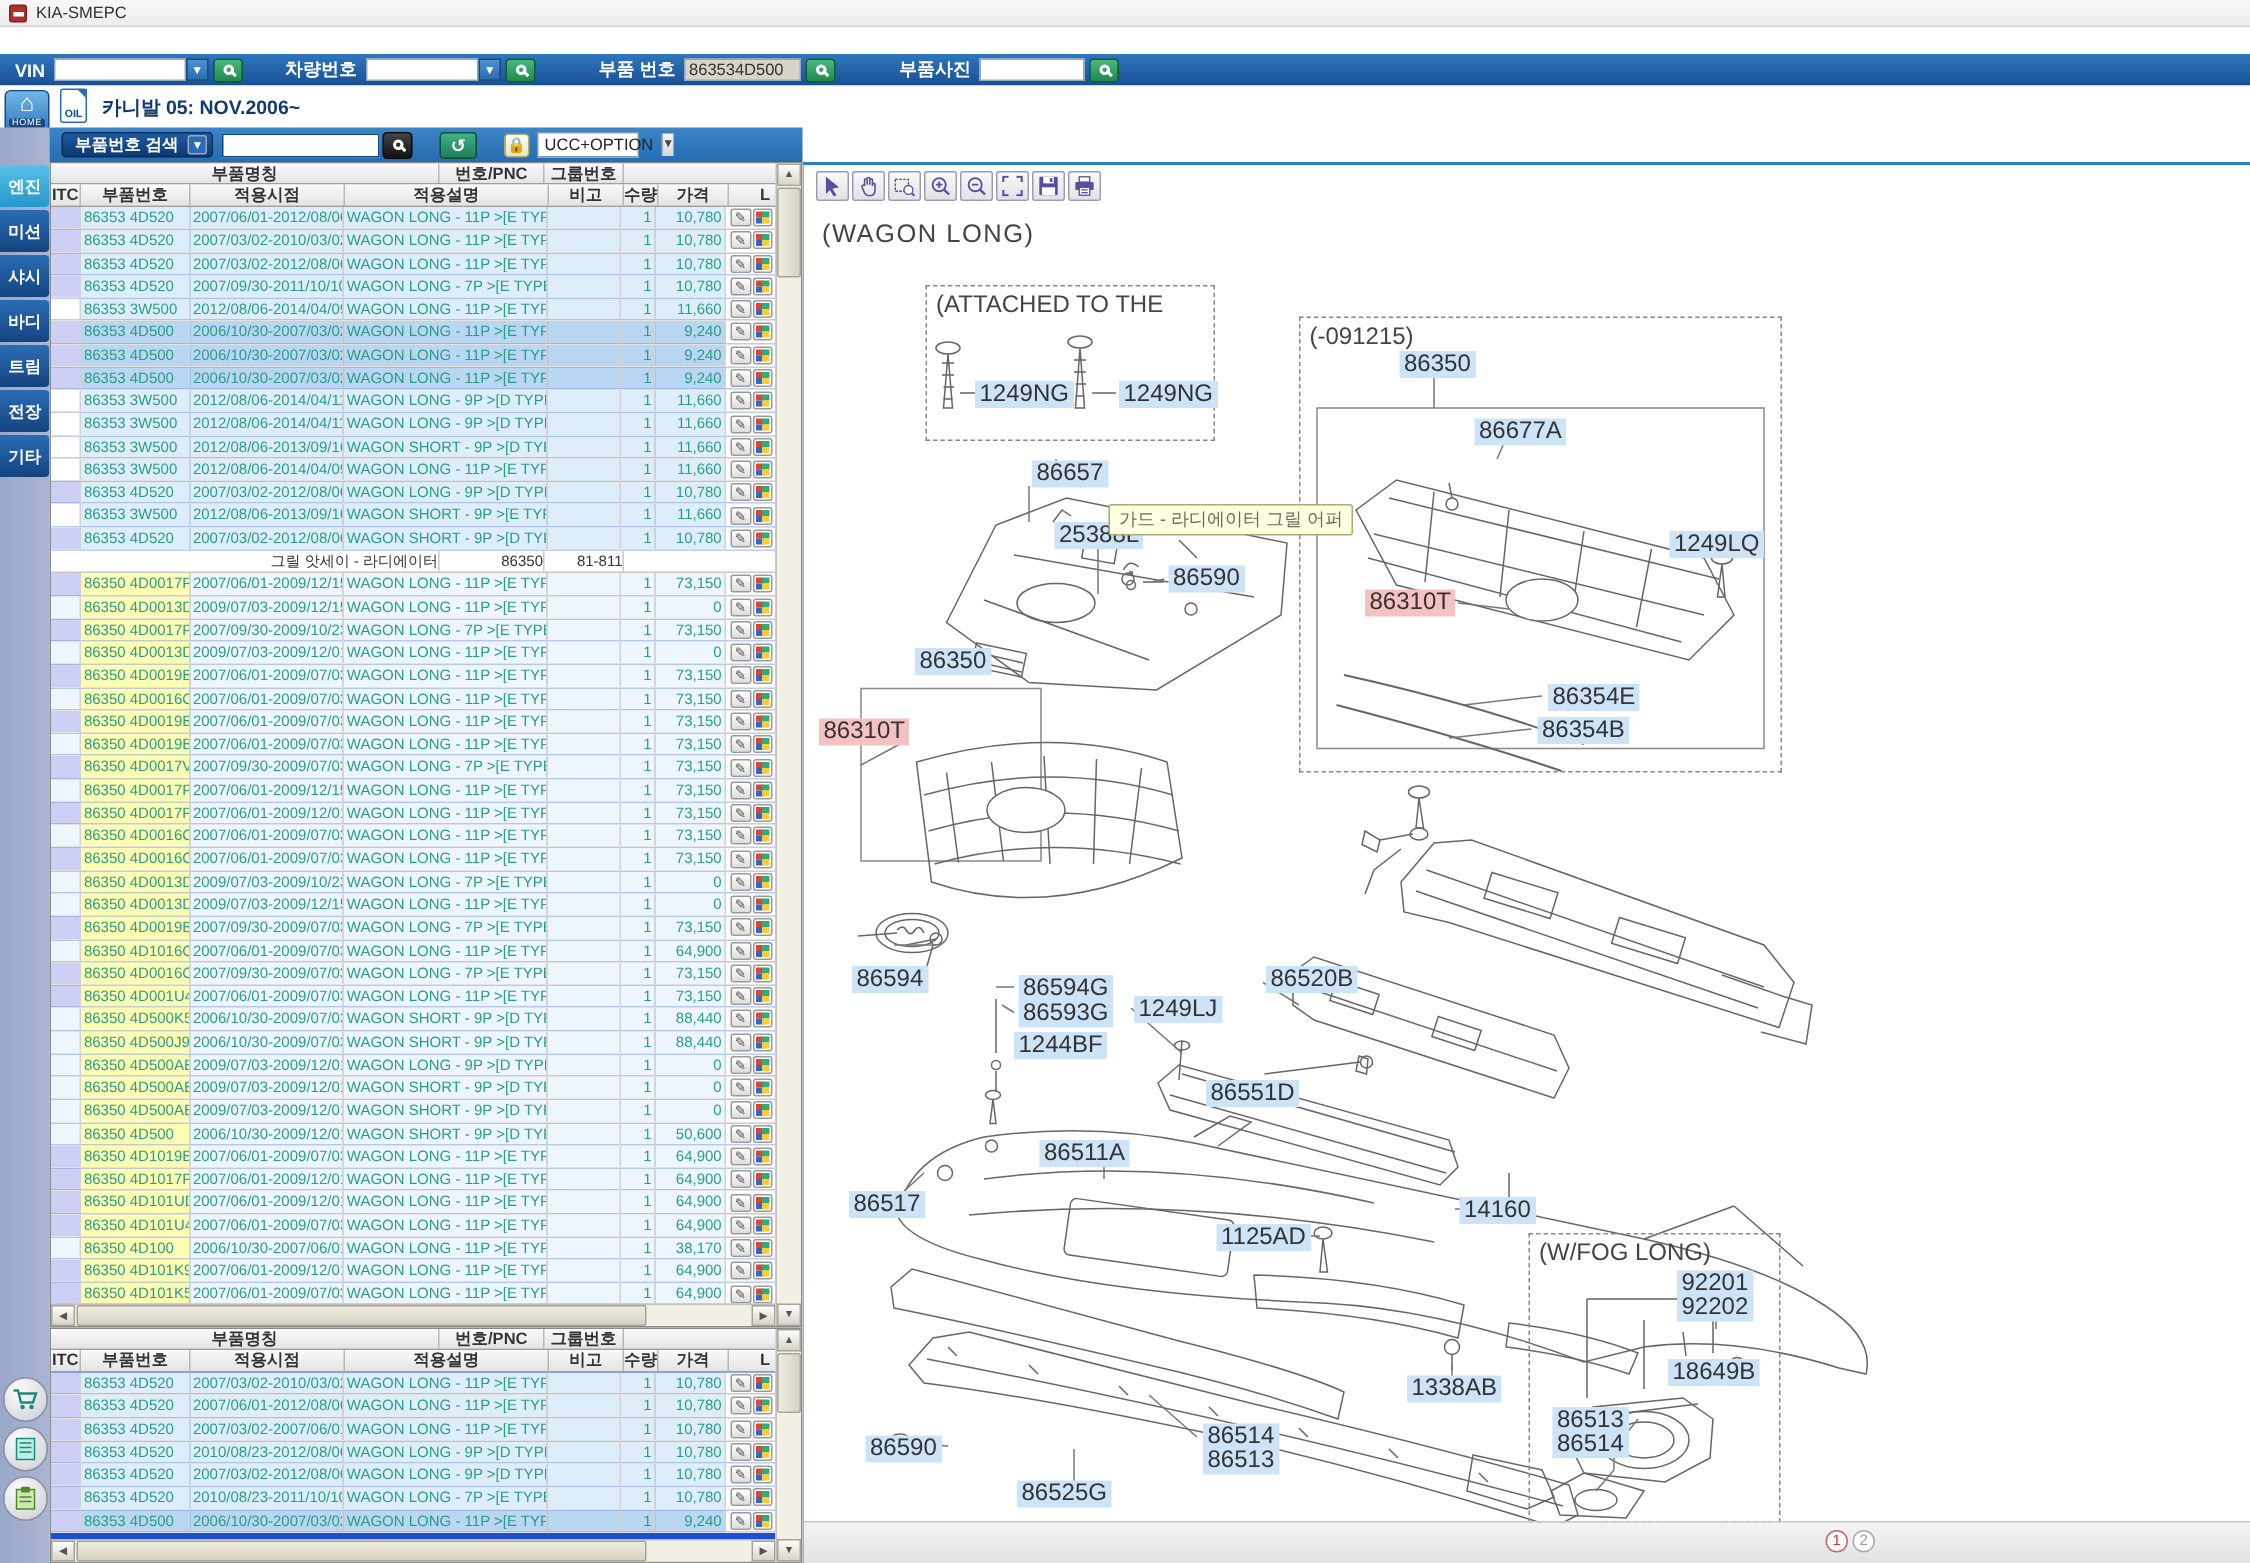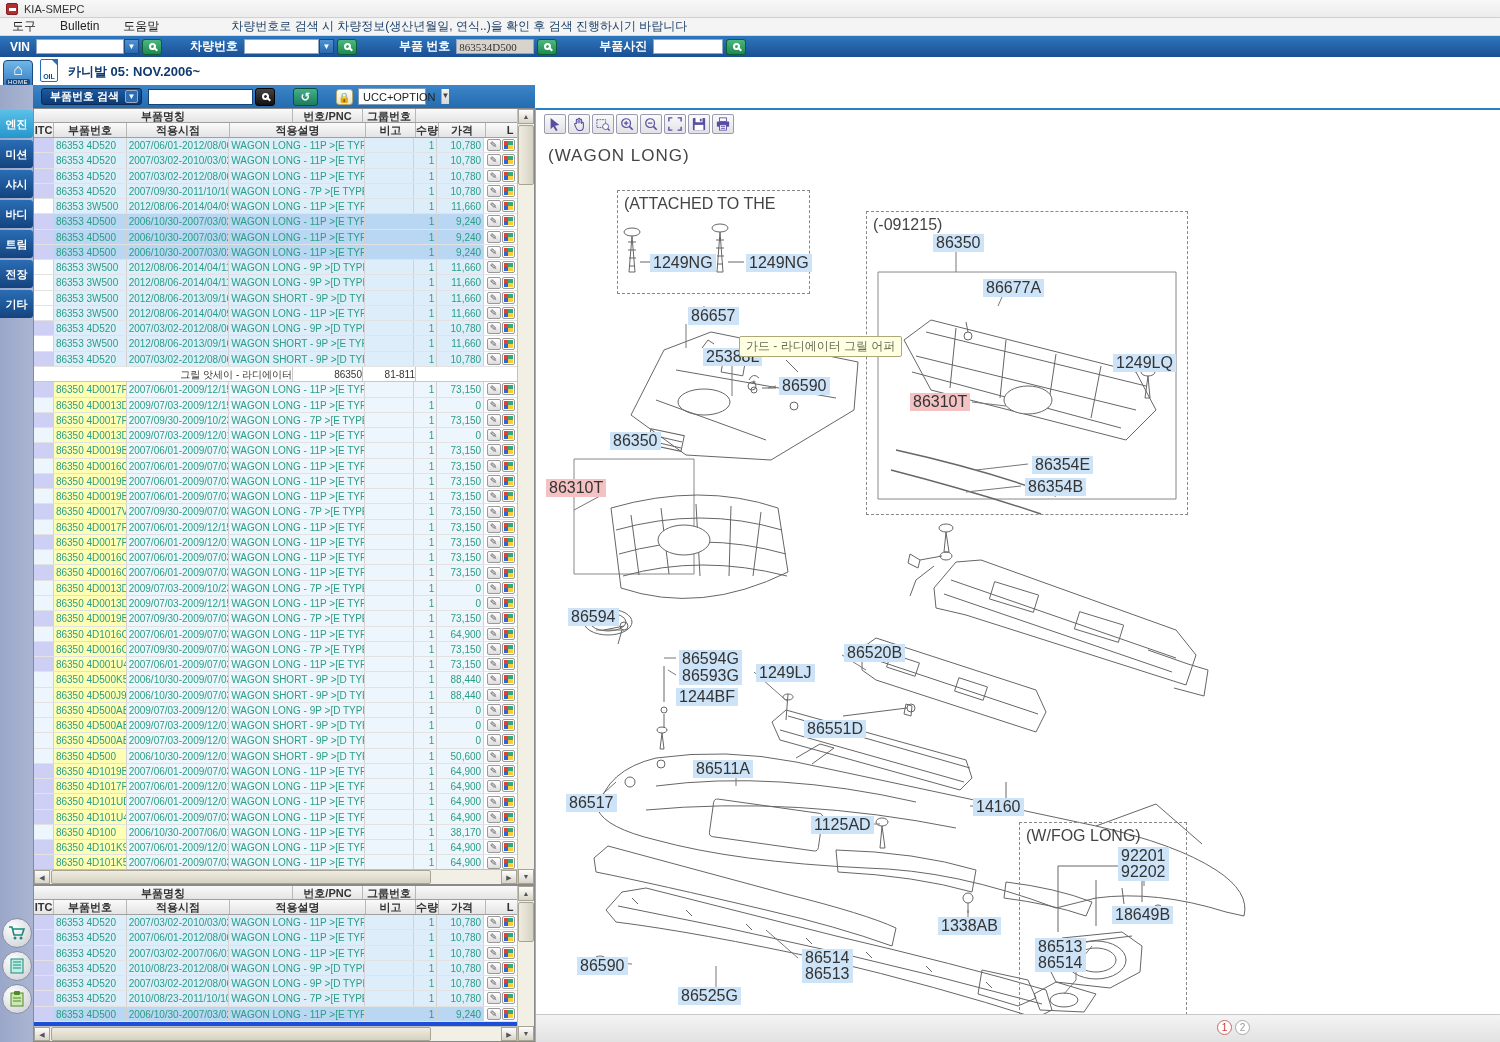--- a/index.html
+++ b/index.html
@@ -11,21 +11,21 @@
   .kia-logo { width:12px; height:12px; background:#b03030; border:1px solid #802020; border-radius:2px; position:relative; }
   .kia-logo:after { content:""; position:absolute; left:2px; top:4px; width:7px; height:3px; background:#fff; }
   .titlebar .ttl { font-size:11px; color:#333; }
   .menubar { position:absolute; left:0; top:18px; width:1500px; height:18px; background:#f4f4f4; border-bottom:1px solid #d8d8d8; display:flex; align-items:center; font-size:12px; color:#222; }
   .menubar .menu-item { padding:0 12px; cursor:default; }
   .menubar .notice { margin-left:60px; color:#1c3f66; font-size:12px; }
 
   
   .searchbar { position:absolute; left:0; top:36px; width:1500px; height:21px; background:linear-gradient(#2e77bd,#1a4f94); display:flex; align-items:center; font-size:12px; color:#fff; }
   .sb-label { font-weight:bold; margin:0 6px 0 10px; white-space:nowrap; }
-  .sb-input { height:15px; border:1px solid #8ea8c4; background:#fff; font-size:11px; padding:0 2px; color:#222;font-family:Liberation Serif, serif; }
+  .sb-input { height:15px; border:1px solid #8ea8c4; background:#fff; font-size:11px; padding:0 2px; color:#222; }
   .sb-combo-arrow { width:15px; height:15px; background:linear-gradient(#4f92d2,#2a6bb0); border:1px solid #1a4a80; color:#fff; font-size:8px; line-height:13px; text-align:center; cursor:pointer; }
   .sb-search { width:20px; height:16px; background:linear-gradient(#4db87e,#1f8a50); border:1px solid #0e5c33; border-radius:3px; margin-left:3px; display:flex; align-items:center; justify-content:center; cursor:pointer; }
   .lens { width:7px; height:7px; border:2px solid #fff; border-radius:50%; position:relative; }
   .lens:after { content:""; position:absolute; width:5px; height:2px; background:#fff; transform:rotate(45deg); right:-4px; bottom:-2px; }
 
   
   .subheader { position:absolute; left:0; top:57px; width:1500px; height:28px; background:#fff; }
   .home-btn { position:absolute; left:3px; top:3px; width:30px; height:33px; background:linear-gradient(#6fb7e8,#2a6db5); border:1px solid #1a4a80; border-radius:4px; color:#fff; text-align:center; cursor:pointer; }
   .home-btn .house { font-size:16px; line-height:18px; }
   .home-btn .home-txt { font-size:6px; letter-spacing:.5px; background:#1a4a80; border-radius:2px; margin:0 2px; }
@@ -107,24 +107,20 @@
 </head>
 <body>
 
 <div id="app">
 
   <div class="titlebar">
     <span class="kia-logo"></span>
     <span class="ttl">KIA-SMEPC</span>
   </div>
 
-  <div class="menubar">
-    <span id="menus"><span class="menu-item">도구</span><span class="menu-item">Bulletin</span><span class="menu-item">도움말</span></span>
-    <span class="notice">차량번호로 검색 시 차량정보(생산년월일, 연식..)을 확인 후 검색 진행하시기 바랍니다</span>
-  </div>
 
   <div class="searchbar">
     <span class="sb-label">VIN</span>
     <input class="sb-input" style="width: 88px;">
     <span class="sb-combo-arrow">▼</span>
     <span class="sb-search">
         <span class="lens"></span>
       </span>
     <span class="sb-label" style="margin-left:28px">차량번호</span>
     <input class="sb-input" style="width: 75px;">
@@ -1478,21 +1474,21 @@
         </div>
       </div>
     <div id="dg-labels">
         <div class="part-label" style="left: 114px; top: 144px;">1249NG</div>
         <div class="part-label" style="left: 210px; top: 144px;">1249NG</div>
         <div class="part-label" style="left: 152px; top: 197px;">86657</div>
         <div class="part-label" style="left: 167px; top: 238px;">25388L</div>
         <div class="part-label" style="left: 243px; top: 267px;">86590</div>
         <div class="part-label" style="left: 74px; top: 322px;">86350</div>
         <div class="part-label pink" style="left: 10px; top: 369px;">86310T</div>
-        <div class="part-label" style="left: 32px; top: 498px;">86594</div>
+        <div class="part-label" style="left: 32px; top: 534px;">86594</div>
         <div class="part-label" style="left: 143px; top: 540px;">86594G</div>
         <div class="part-label" style="left: 143px; top: 557px;">86593G</div>
         <div class="part-label" style="left: 140px; top: 578px;">1244BF</div>
         <div class="part-label" style="left: 220px; top: 554px;">1249LJ</div>
         <div class="part-label" style="left: 308px; top: 534px;">86520B</div>
         <div class="part-label" style="left: 268px; top: 610px;">86551D</div>
         <div class="part-label" style="left: 157px; top: 650px;">86511A</div>
         <div class="part-label" style="left: 30px; top: 684px;">86517</div>
         <div class="part-label" style="left: 275px; top: 706px;">1125AD</div>
         <div class="part-label" style="left: 437px; top: 688px;">14160</div>

